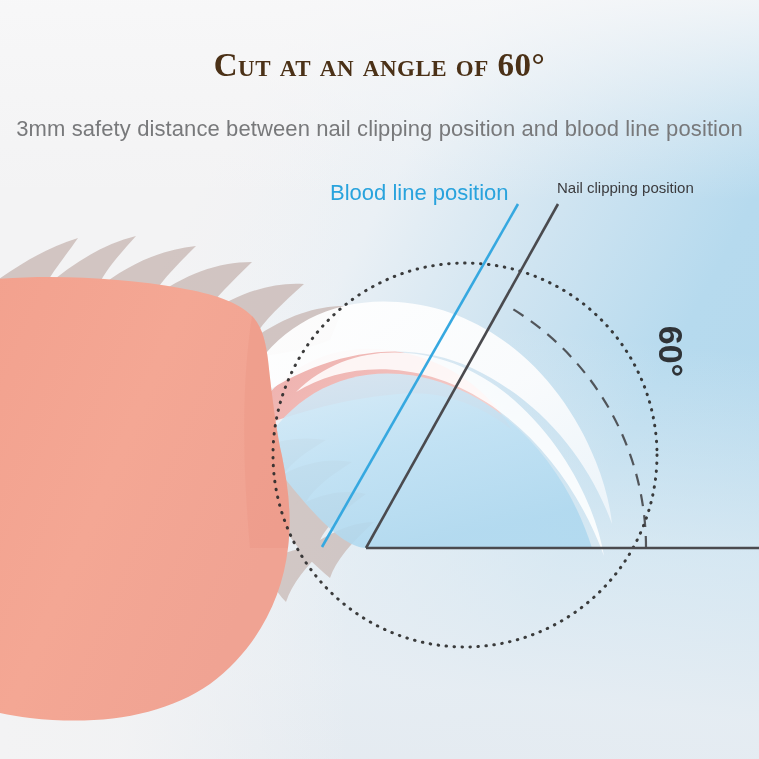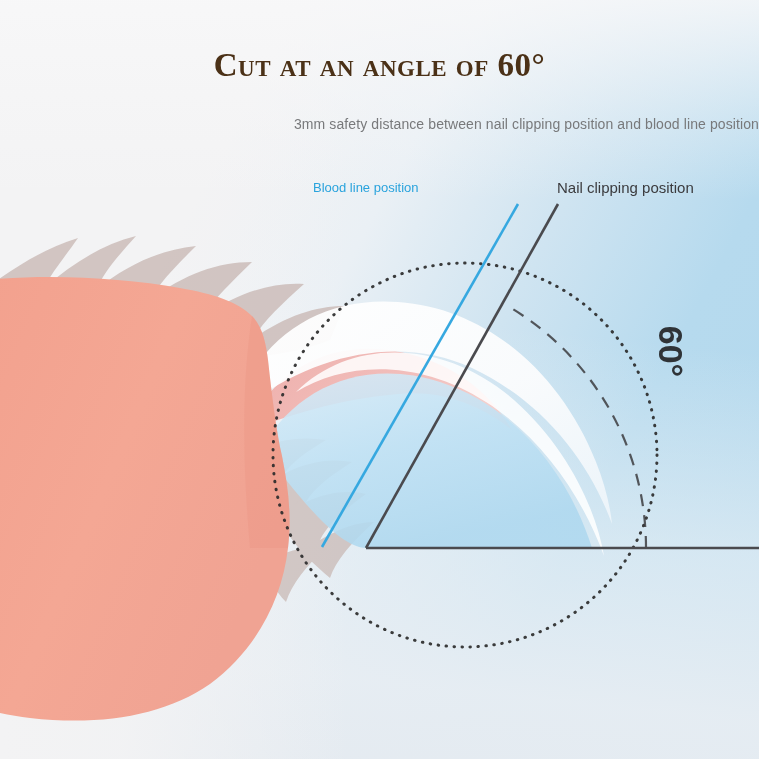--- a/index.html
+++ b/index.html
@@ -68,31 +68,31 @@
     font-weight: bold;
     font-variant: small-caps;
     letter-spacing: 0.5px;
     color: #4b3117;
     white-space: nowrap;
   }
   .subtitle {
     position: absolute;
     left: 0; right: 0;
     top: 116px;
-    text-align: right;
-    font-size: 14px;
+    text-align: center;
+    font-size: 22px;
     color: #78797b;
     letter-spacing: 0.1px;
     white-space: nowrap;
   }
   .label-blood {
     position: absolute;
-    left: 313px;
+    left: 330px;
     top: 180px;
-    font-size: 13px;
+    font-size: 22px;
     color: #29a3dd;
     white-space: nowrap;
   }
   .label-nail {
     position: absolute;
     left: 557px;
     top: 179px;
     font-size: 15px;
     color: #3b3b3e;
     white-space: nowrap;

